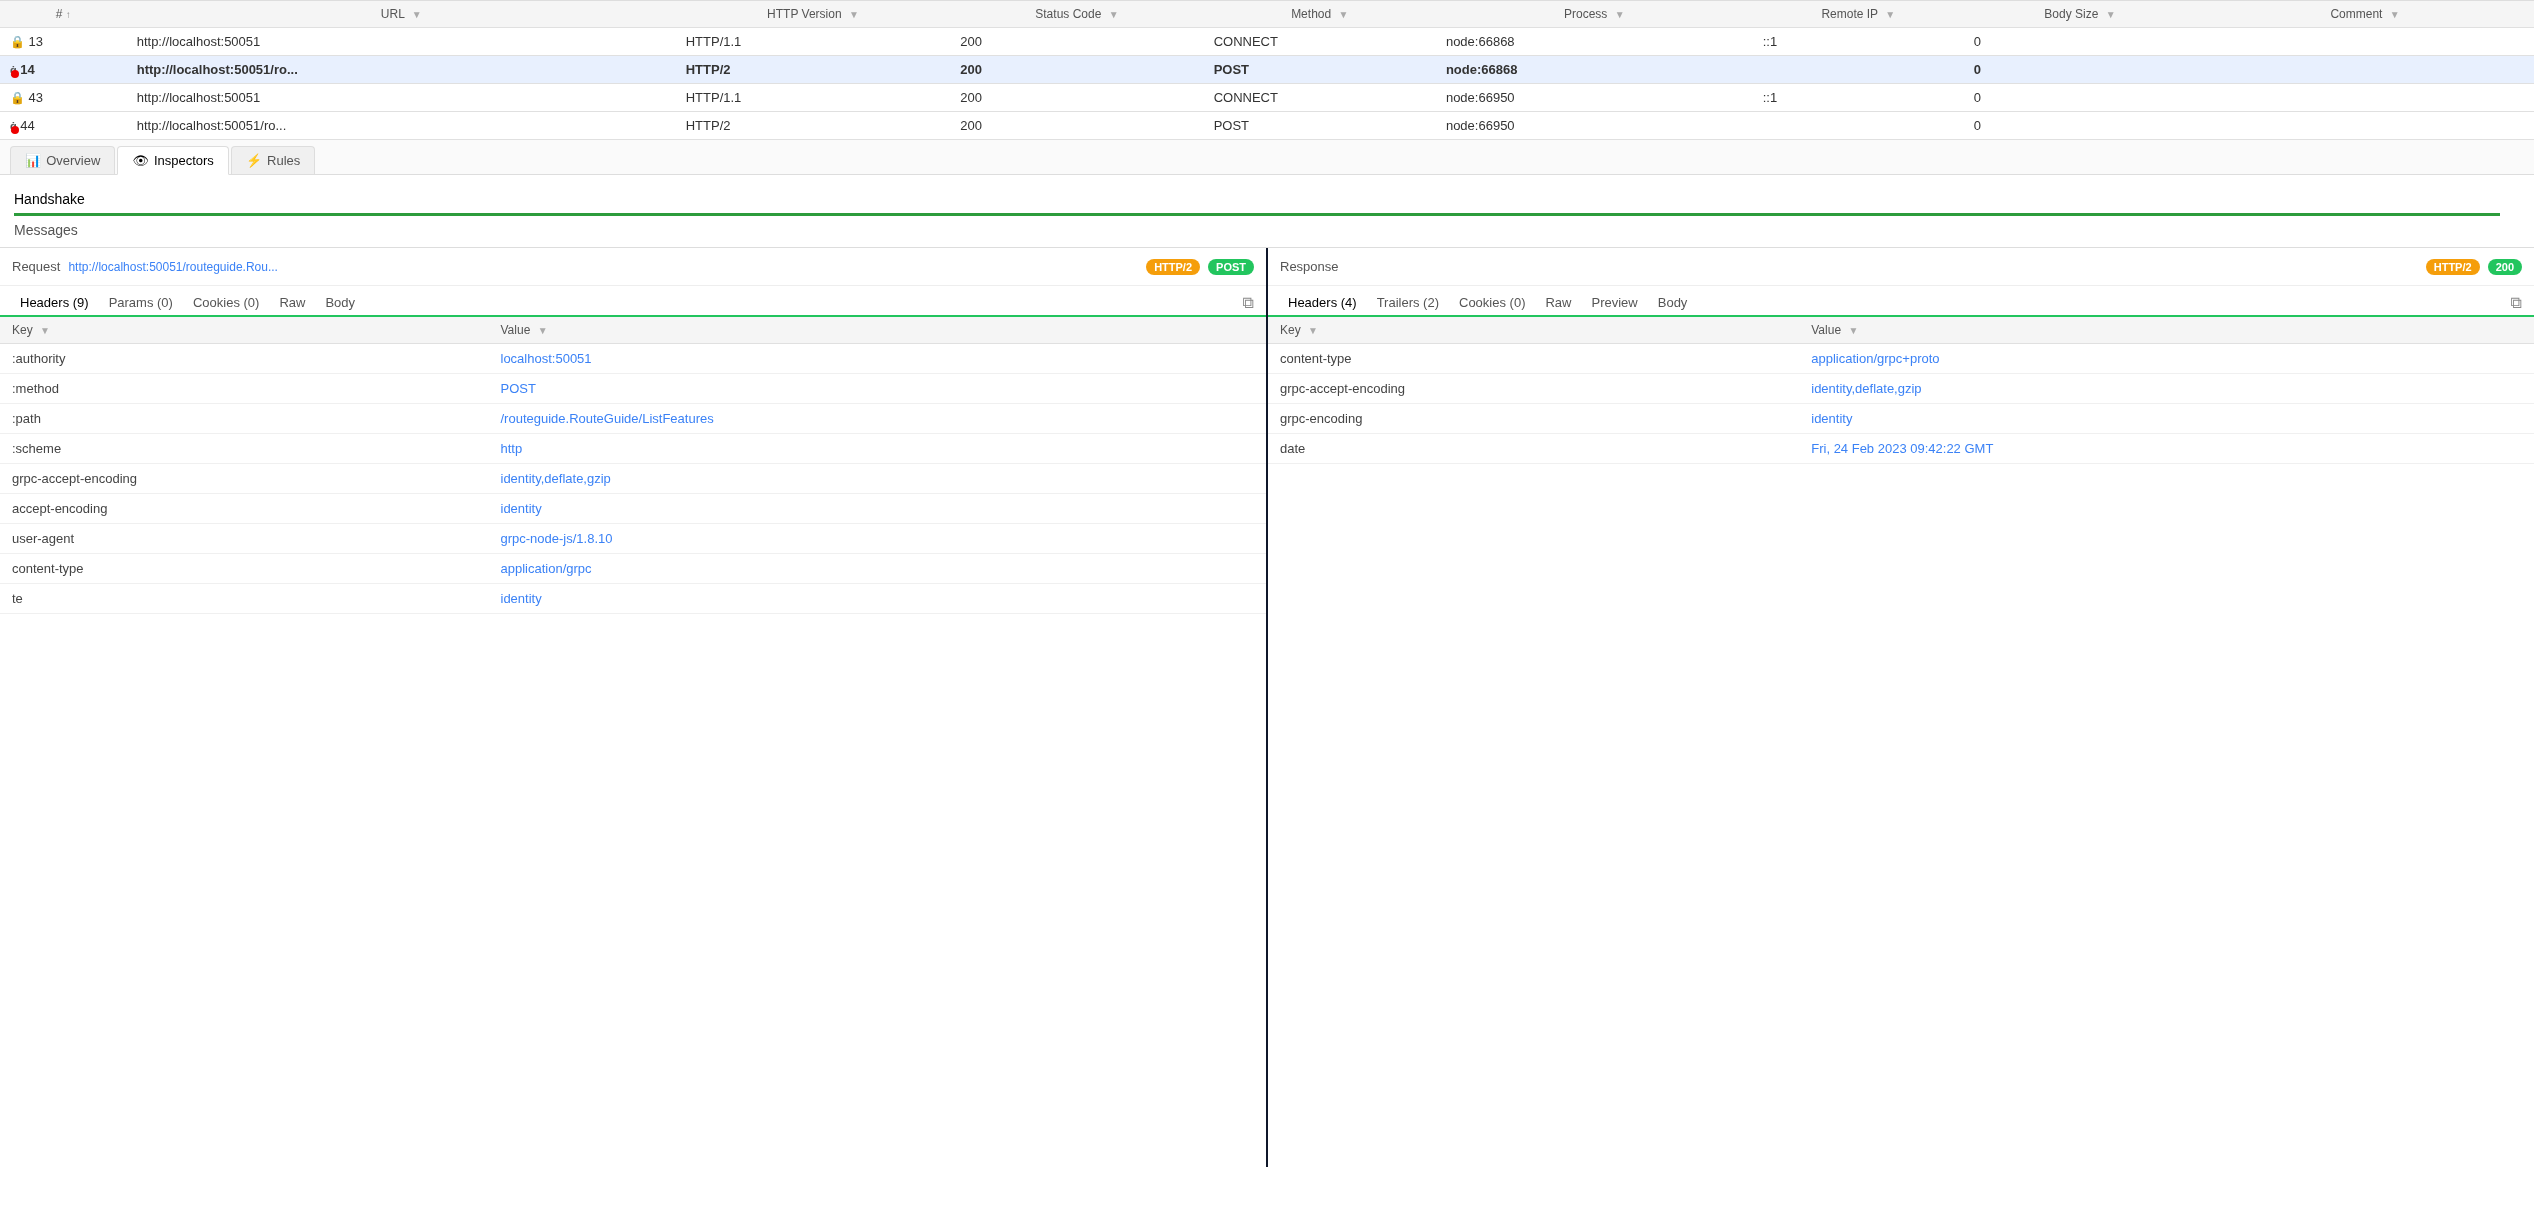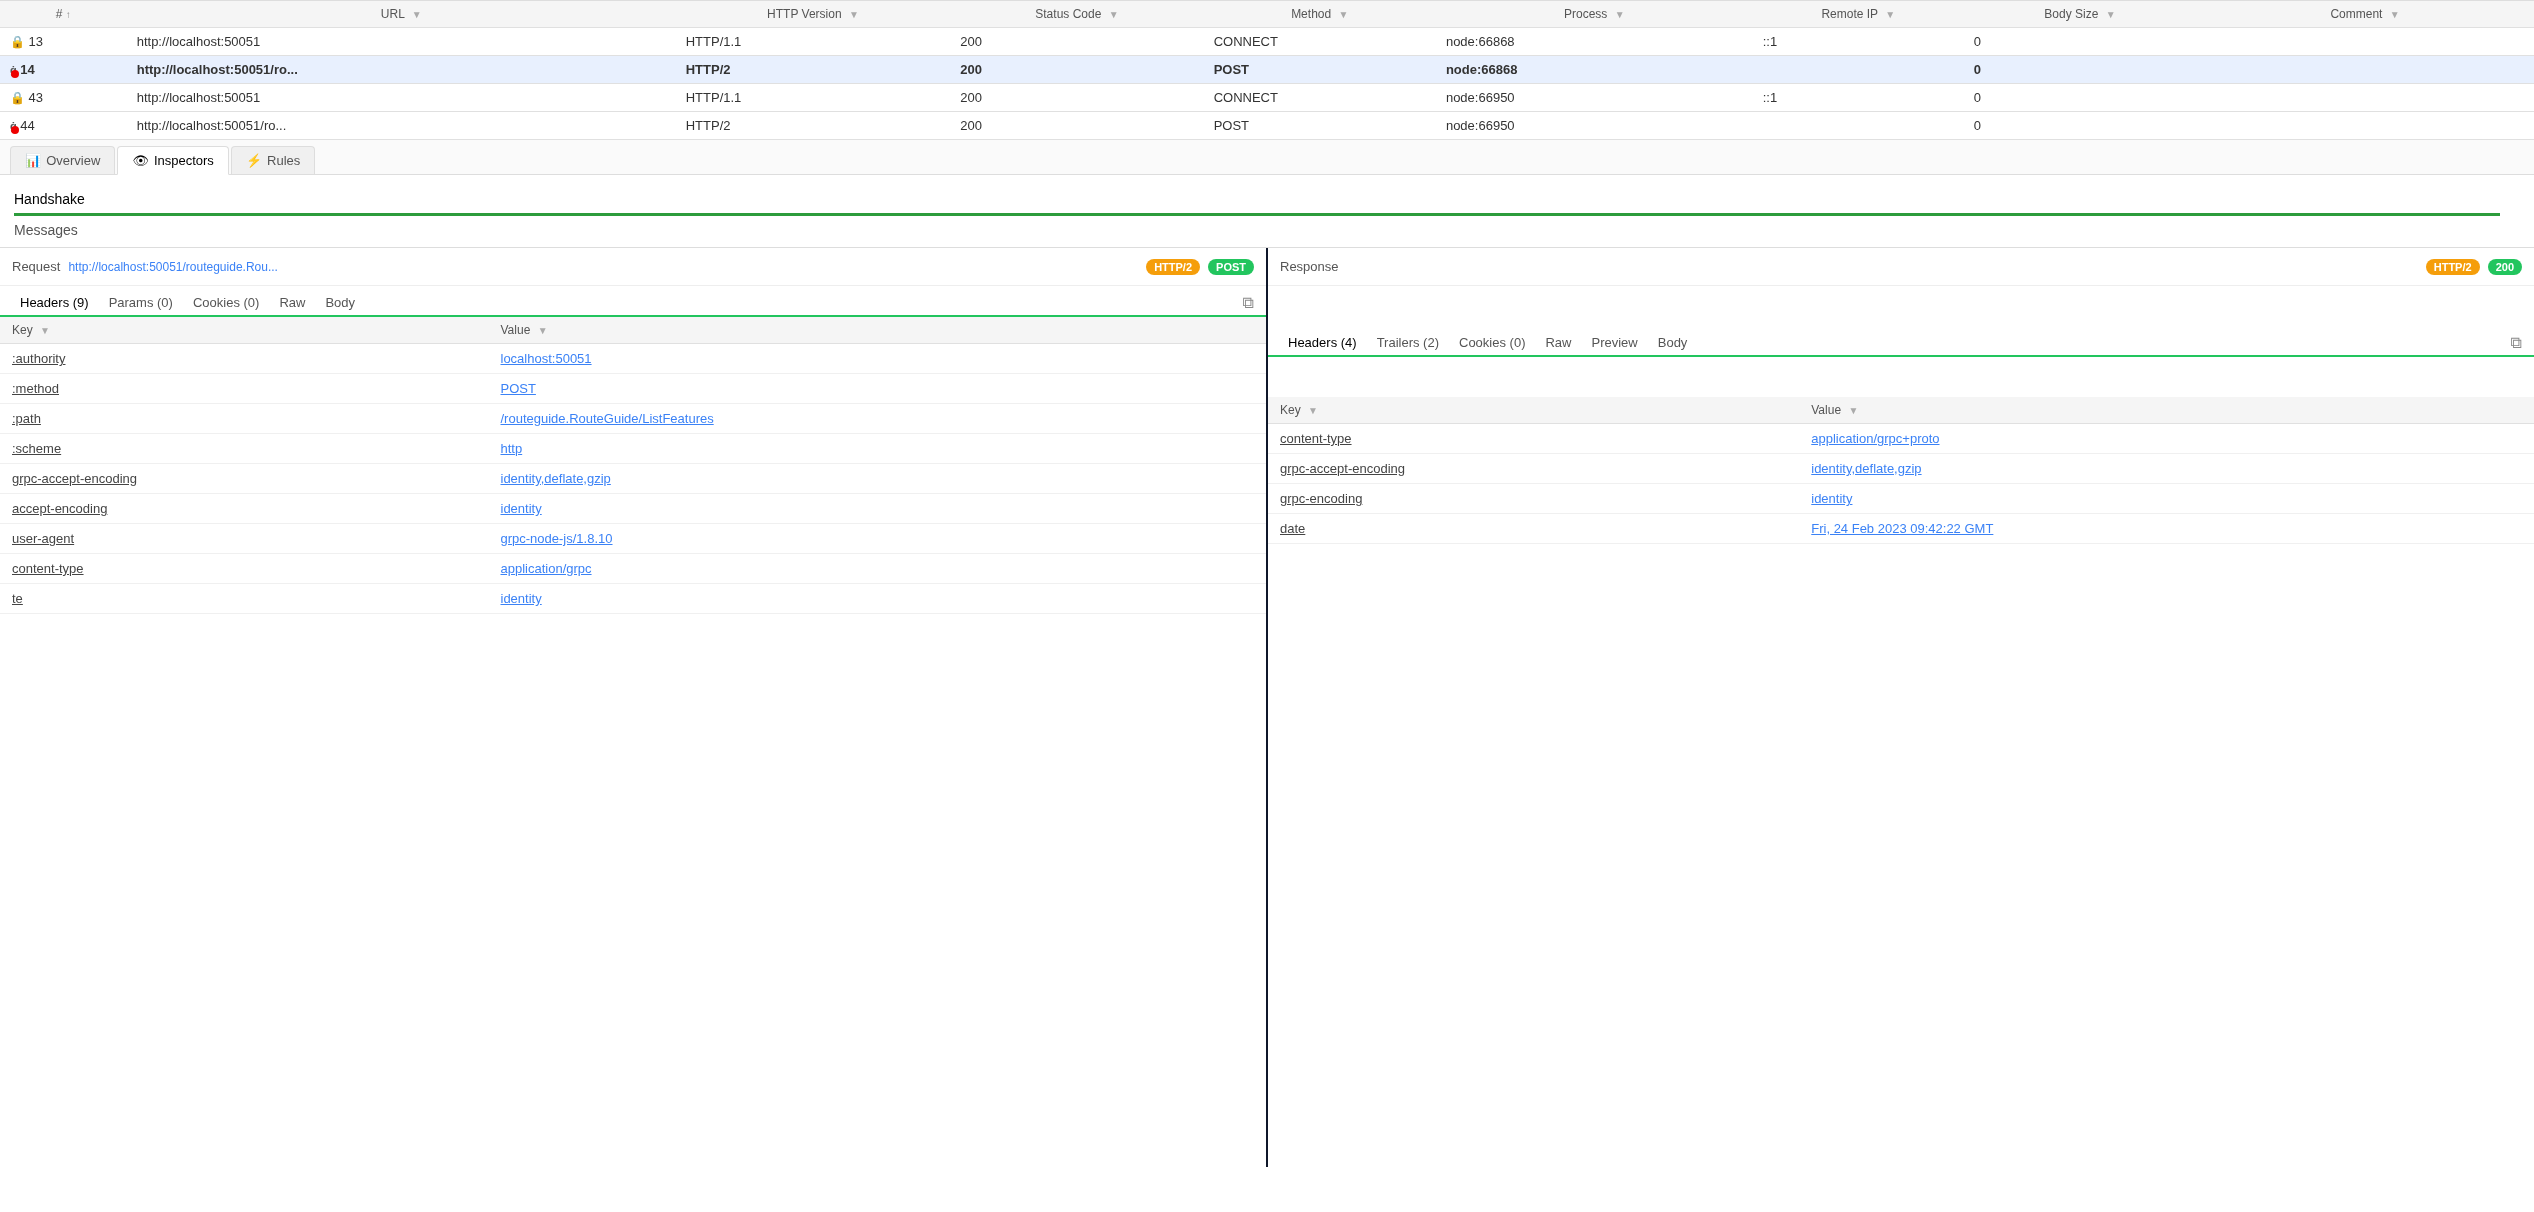--- a/index.html
+++ b/index.html
@@ -32,36 +32,36 @@
 
     
     .inspector { display: flex; flex-direction: column; height: calc(100vh - 220px); }
     .handshake-tabs { display: flex; gap: 0; padding: 10px 14px 0; border-bottom: 1px solid #ddd; flex-direction: column; }
     .hs-tab { padding: 6px 0; margin-right: 20px; font-size: 14px; color: #555; cursor: pointer; border-bottom: 3px solid transparent; }
     .hs-tab.active { color: #000; border-bottom: 3px solid #2d9c3c; font-weight: 500; }
 
     
     .panels { display: flex; flex: 1; overflow: hidden; }
     .panel { flex: 1; display: flex; flex-direction: column; border-right: 2px solid #0f172a; overflow: hidden; }
-    .panel:last-child { border-right: none; gap: 40px; }
+    .panel:last-child { border-right: none; }
     .panel-header { display: flex; align-items: center; padding: 6px 12px; font-size: 13px; color: #555; gap: 8px; min-height: 38px; border-bottom: 1px solid #eee; }
     .panel-header .url-text { flex: 1; color: #3b82f6; font-size: 12px; overflow: hidden; text-overflow: ellipsis; white-space: nowrap; }
     .badge { padding: 2px 8px; border-radius: 10px; font-size: 11px; font-weight: 700; }
     .badge-http2 { background: #f59e0b; color: #fff; }
     .badge-post { background: #22c55e; color: #fff; }
     .badge-200 { background: #22c55e; color: #fff; }
 
     .panel-tabs { display: flex; align-items: center; padding: 4px 12px 0; gap: 4px; border-bottom: 2px solid #22c55e; }
     .p-tab { padding: 5px 8px; font-size: 13px; color: #555; cursor: pointer; border-bottom: 2px solid transparent; margin-bottom: -2px; }
     .p-tab.active { color: #000; border-bottom: 2px solid #22c55e; font-weight: 500; }
     .p-tab-copy { margin-left: auto; color: #888; cursor: pointer; font-size: 16px; }
 
     .headers-table { width: 100%; border-collapse: collapse; overflow-y: auto; }
     .headers-table th { background: #f5f5f5; padding: 6px 12px; text-align: left; font-weight: 500; color: #555; border-bottom: 1px solid #e0e0e0; font-size: 12px; }
-    .headers-table td { padding: 7px 12px; border-bottom: 1px solid #f0f0f0; vertical-align: top; font-size: 13px; text-decoration: underline; }
+    .headers-table td { padding: 7px 12px; border-bottom: 1px solid #f0f0f0; vertical-align: top; font-size: 13px; }
     .headers-table td:first-child { color: #444; }
     .headers-table td:last-child { color: #3b82f6; }
     .filter-icon { color: #aaa; margin-left: 4px; font-size: 10px; }
 
     .table-scroll { flex: 1; overflow-y: auto; }
 
     .sort-icon { color: #888; font-size: 10px; }
   </style>
 </head>
 <body>

